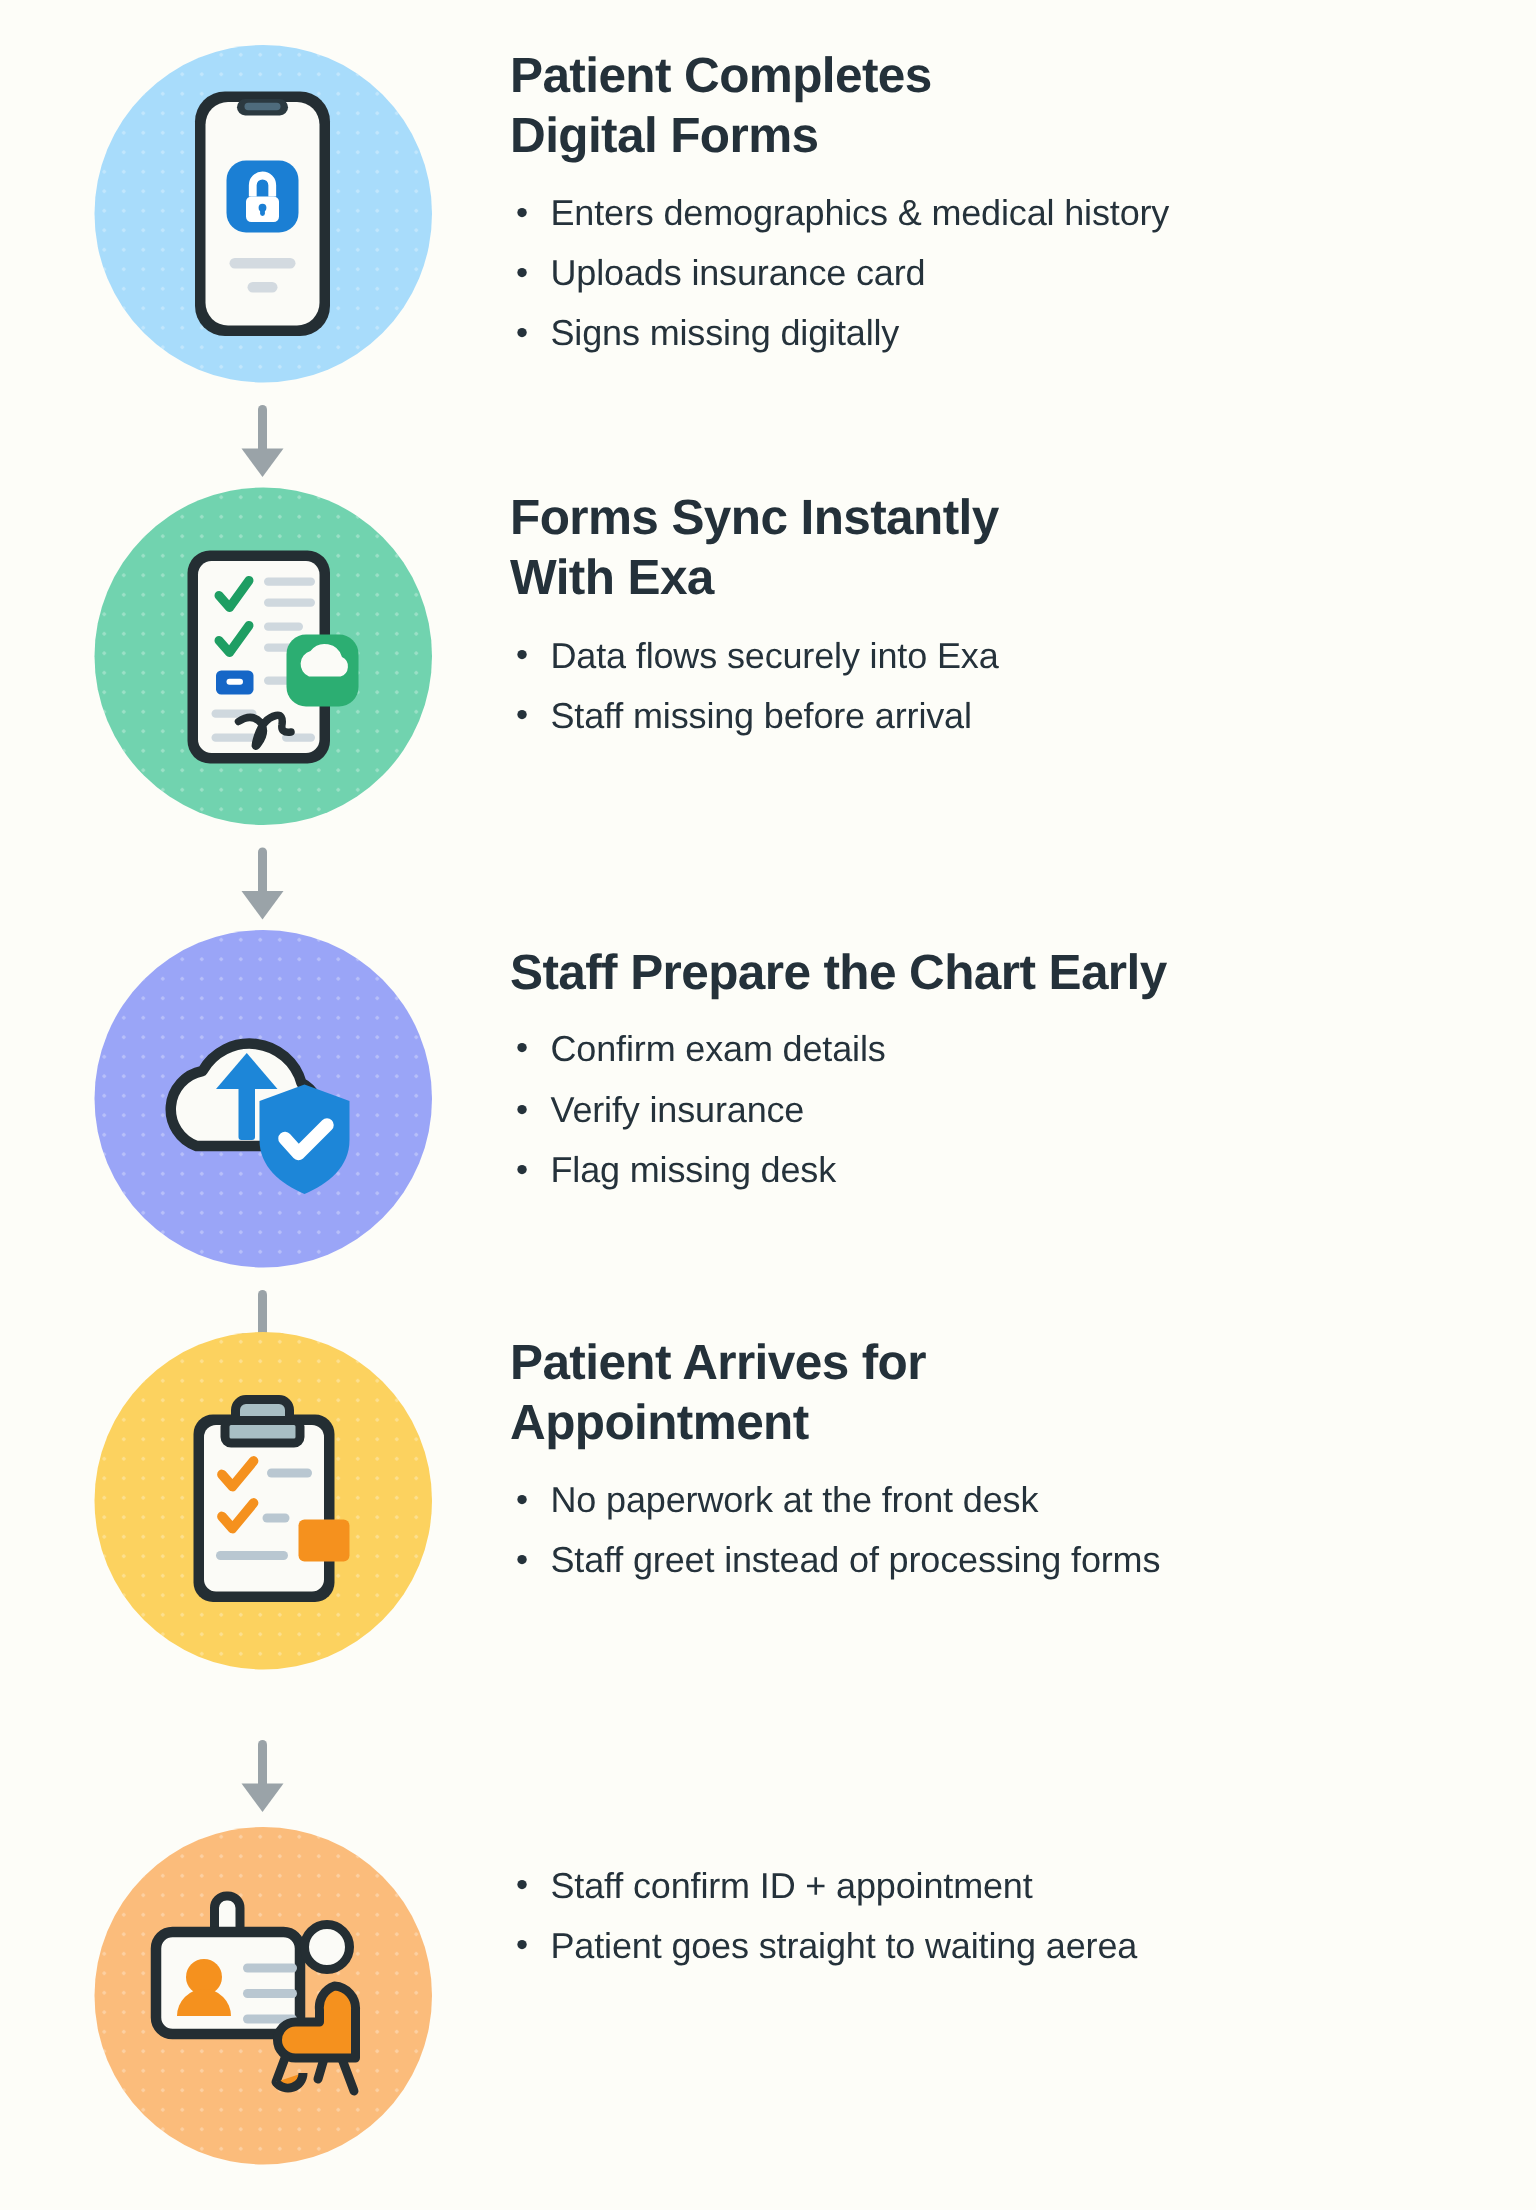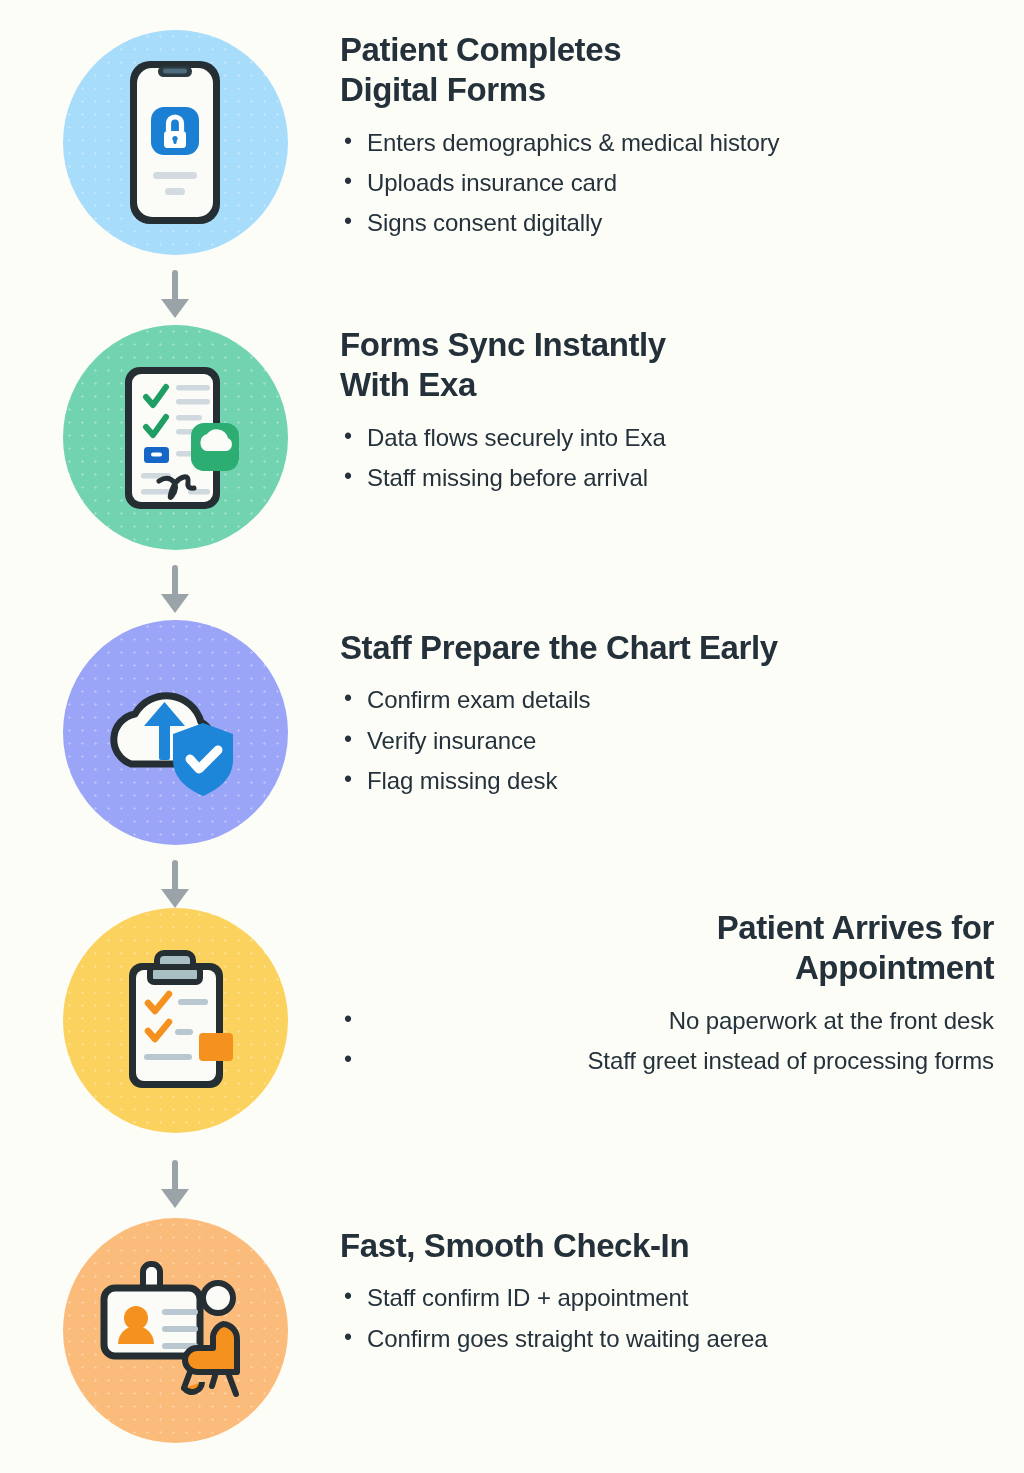--- a/index.html
+++ b/index.html
@@ -104,21 +104,21 @@
     padding-left: 10px;
   }
 
   
   #step-0 { top: 30px; }
   #conn-0 { top: 268px; }
   #step-1 { top: 325px; }
   #conn-1 { top: 563px; }
   #step-2 { top: 620px; }
   #conn-2 { top: 858px; }
-  #step-3 { top: 908px; text-align: right; }
+  #step-3 { top: 888px; }
   #conn-3 { top: 1158px; }
   #step-4 { top: 1218px; }
 
   #step-2 .text-col, #step-4 .text-col { padding-top: 8px; }
 </style>
 </head>
 <body style="background: rgb(253, 253, 248);">
 
 <div id="infographic">
 
@@ -139,21 +139,21 @@
           <rect x="65" y="133" width="20" height="7" rx="3.5" fill="#D3DAE0"></rect>
         </svg>
       </div>
     </div>
     <div class="text-col">
       <div class="step-title">Patient Completes
 Digital Forms</div>
       <ul class="bullets">
         <li>Enters demographics &amp; medical history</li>
         <li>Uploads insurance card</li>
-        <li>Signs consent digitally</li>
+        <li>Signs missing digitally</li>
       </ul>
     </div>
   </div>
 
   <div class="connector" id="conn-0">
     <svg width="34" height="52" viewBox="0 0 34 52">
       <rect x="14" y="2" width="6" height="34" rx="3" fill="#9AA3A8"></rect>
       <path d="M17 50 L3 31 h28 Z" fill="#9AA3A8"></path>
     </svg>
   </div>
@@ -276,21 +276,20 @@
           <circle cx="128" cy="42" r="15" fill="#FBFBF7" stroke="#242E33" stroke-width="6"></circle>
           <path d="M122 130 L130 103" stroke="#242E33" stroke-width="6" stroke-linecap="round"></path>
           <path d="M146 138 L134 106" stroke="#242E33" stroke-width="6" stroke-linecap="round"></path>
           <path d="M133 68 a15 15 0 0 1 14 16 v32 h-40 a12 12 0 0 1 0 -24 h16 v-8 a15 15 0 0 1 10 -16 Z" fill="#F5911E" stroke="#242E33" stroke-width="6" stroke-linejoin="round"></path>
           <path d="M100 116 l-6 16" stroke="#242E33" stroke-width="6" stroke-linecap="round"></path>
           <path d="M94 132 a10 10 0 0 0 18 -6" fill="#F5911E" stroke="#242E33" stroke-width="6" stroke-linejoin="round"></path>
         </svg>
       </div>
     </div>
     <div class="text-col">
-      <div class="step-title">Fast, Smooth Check-In</div>
       <ul class="bullets">
         <li>Staff confirm ID + appointment</li>
-        <li>Confirm goes straight to waiting aerea</li>
+        <li>Patient goes straight to waiting aerea</li>
       </ul>
     </div>
   </div>
 
 </div>
 
 </body></html>

